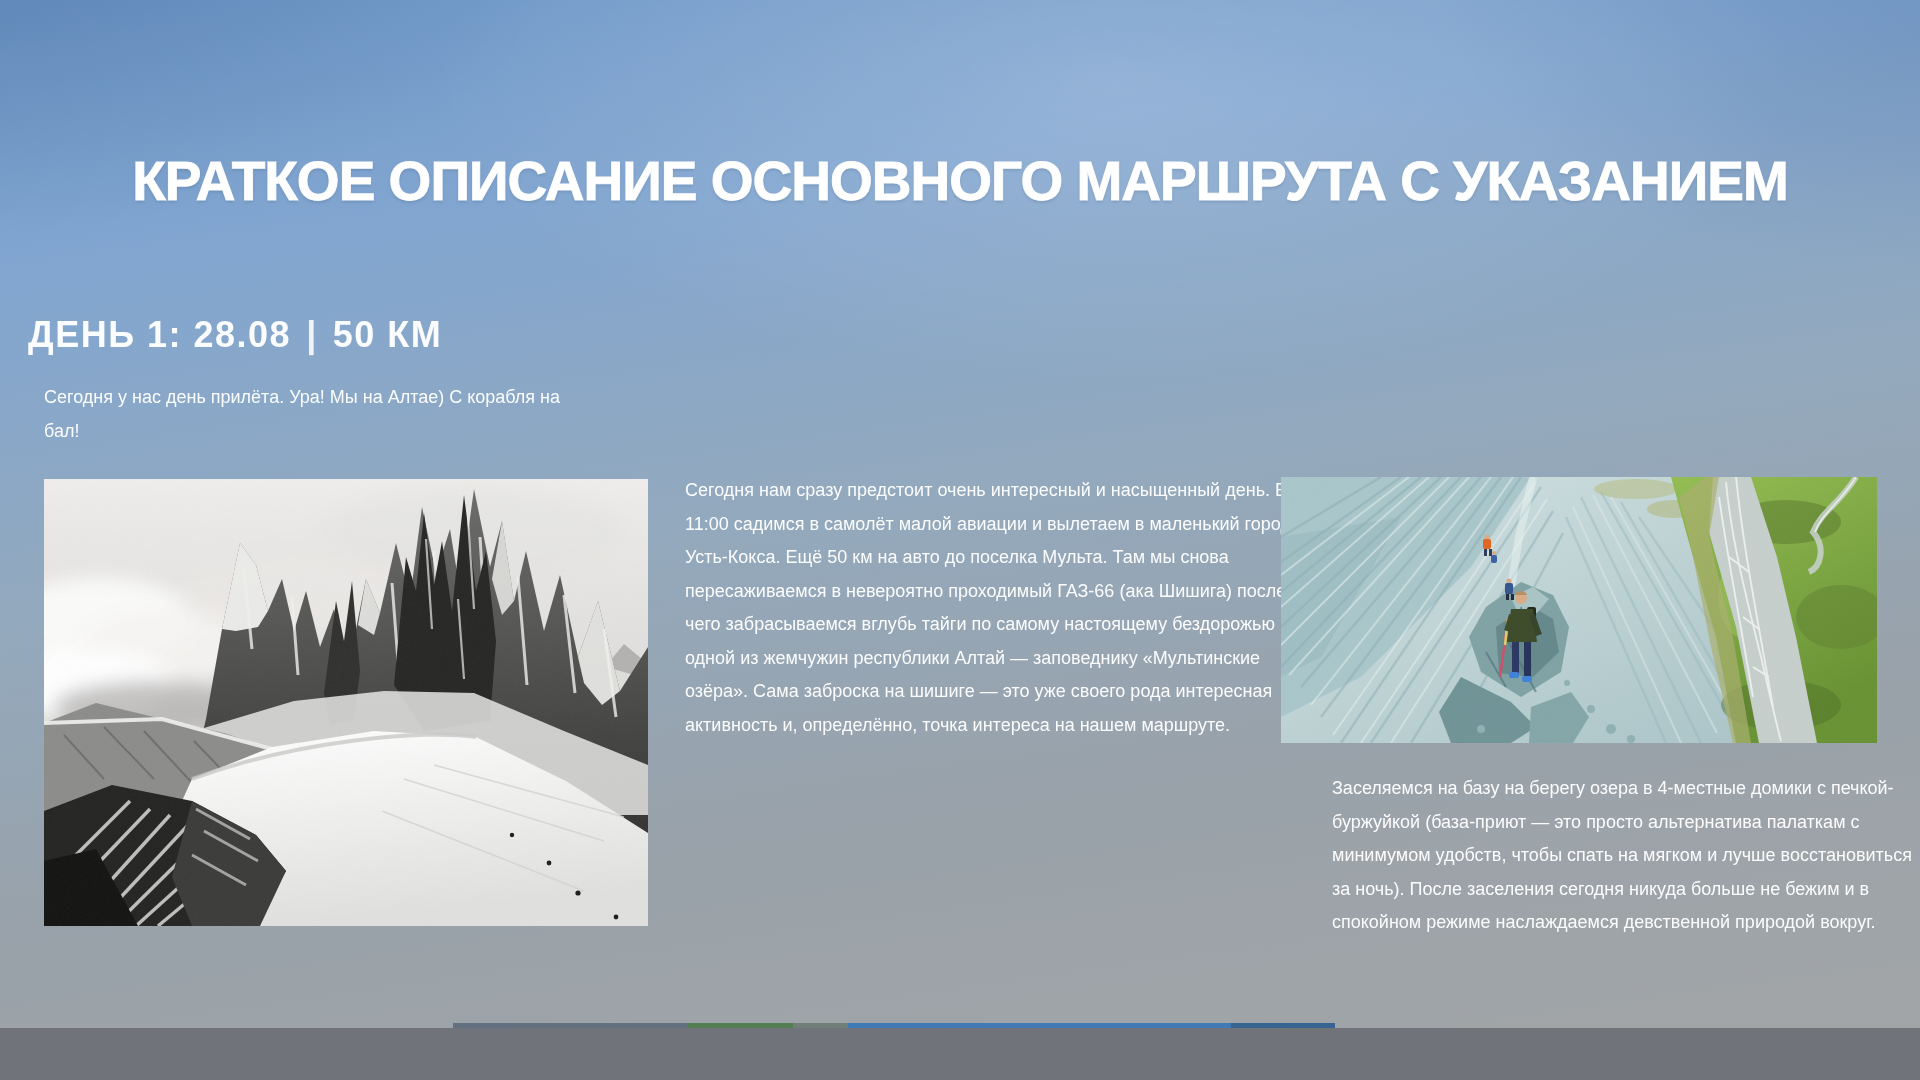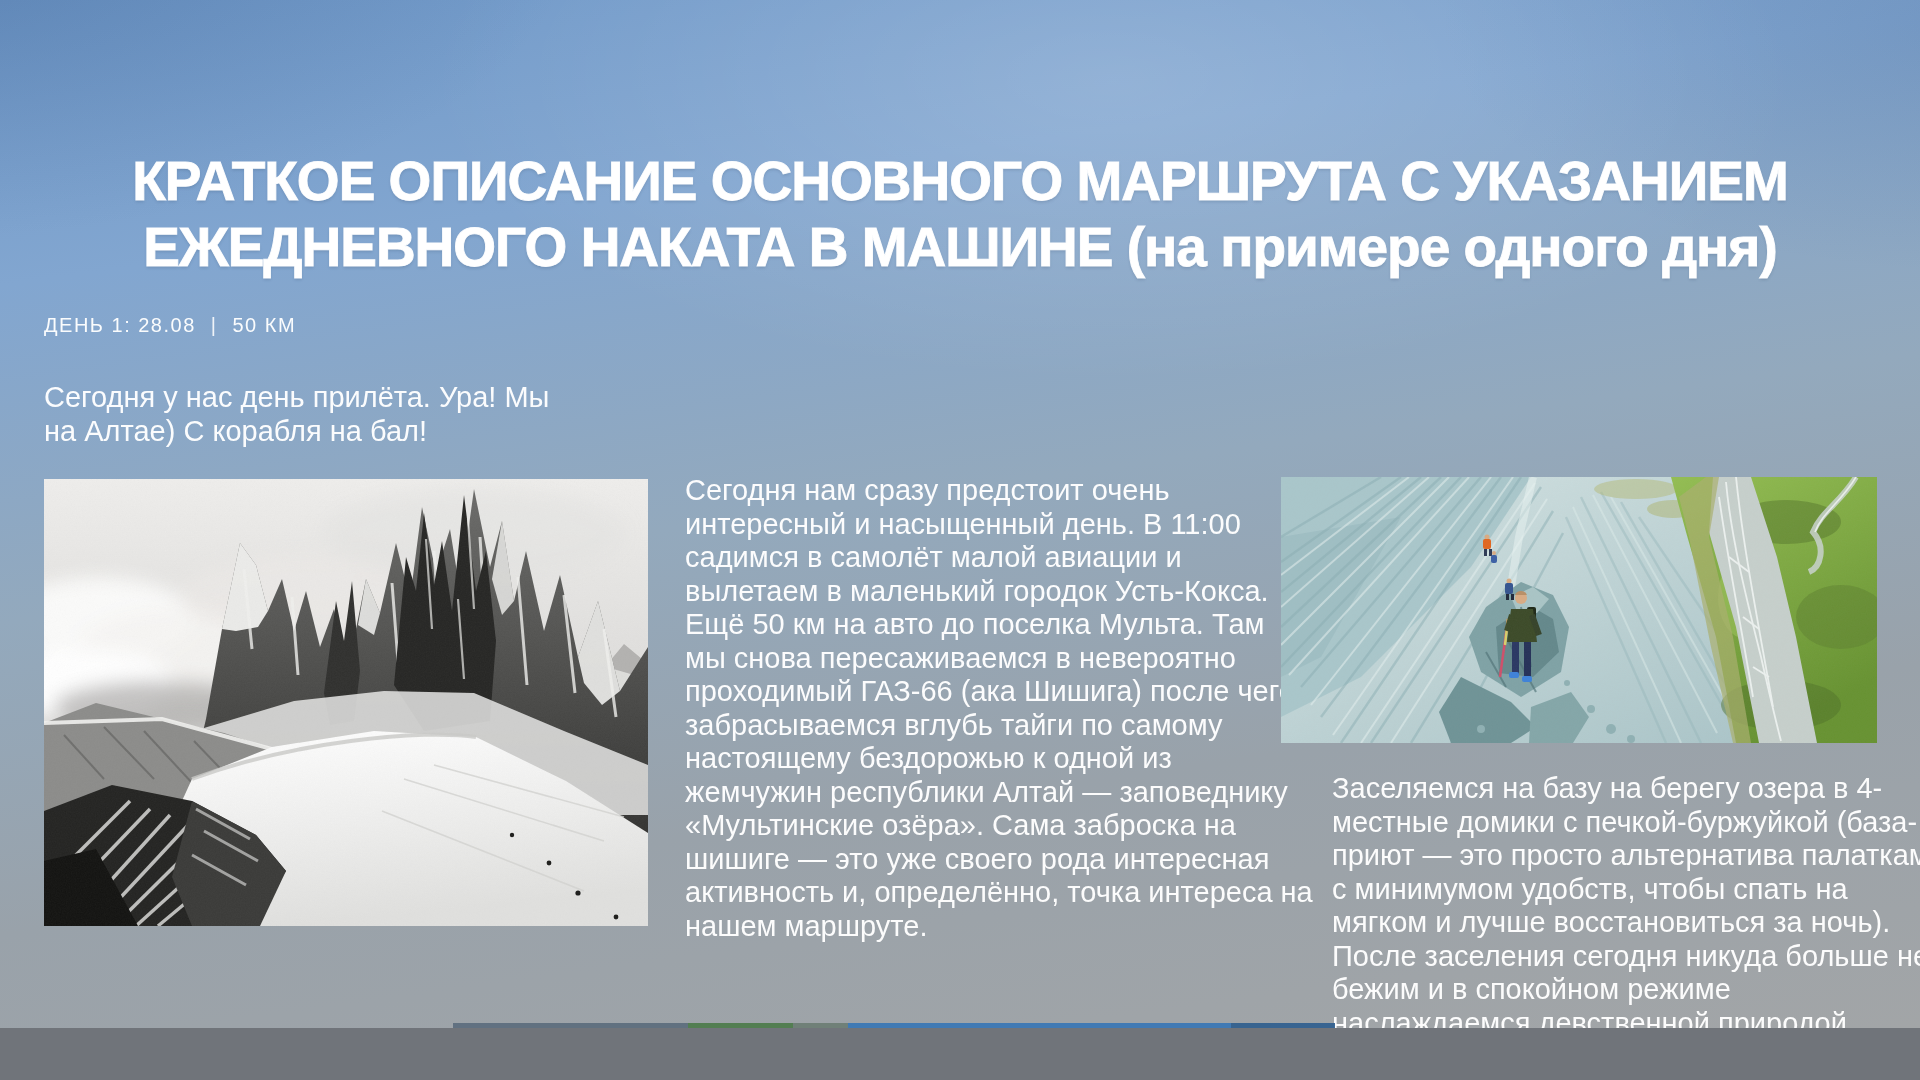--- a/index.html
+++ b/index.html
@@ -12,26 +12,26 @@
       radial-gradient(ellipse 900px 420px at 103% 2%, rgba(52,88,138,0.20), rgba(52,88,138,0) 60%),
       linear-gradient(172deg,#6f98c8 0%,#82a6d0 22%,#93a9bd 48%,#99a2aa 72%,#a2a5a7 100%);
   }
   .title-block{
     position:absolute;left:0;right:0;top:148px;text-align:center;
     font-size:55px;line-height:66px;font-weight:800;letter-spacing:-1px;
     color:#ffffff;-webkit-text-stroke:1px rgba(255,255,255,.9);
     text-shadow:0 2px 3px rgba(40,60,90,.18);
   }
   .day-label{
-    position:absolute;left:44px;top:314px;font-size:20px;letter-spacing:1.5px;
-    color:rgba(255,255,255,.96);font-weight:400;
+    position:absolute;left:28px;top:314px;font-size:36px;letter-spacing:1.5px;
+    color:rgba(255,255,255,.96);font-weight:700;
   }
   .day-label .sep{margin:0 15px;opacity:.9;}
   p{margin:0;}
-  .body-text{font-size:29px;line-height:33.5px;color:rgba(255,255,255,.97);font-weight:400;}
+  .body-text{font-size:18px;line-height:33.5px;color:rgba(255,255,255,.97);font-weight:400;}
   .intro{position:absolute;left:44px;top:381px;width:545px;}
   .col-middle{position:absolute;left:660px;top:474px;width:628px;margin-left:25px;}
   .col-right{position:absolute;left:1332px;top:772px;width:602px;}
   figure.photo{position:absolute;margin:0;padding:0;}
   .photo-left{left:44px;top:479px;width:604px;height:447px;}
   .photo-right{left:1281px;top:477px;width:596px;height:266px;}
   .photo svg{display:block;width:100%;height:100%;}
   .bottom-strip{position:absolute;left:453px;bottom:0;width:882px;height:5px;display:flex;opacity:.95;}
   .bottom-strip span{height:100%;}
   .seg1{width:235px;background:#5e6f7e;}
@@ -40,21 +40,20 @@
   .seg4{width:383px;background:#3c78b5;}
   .seg5{width:104px;background:#33618f;}
 </style>
 </head>
 <body>
 
 <div class="slide">
 
   <header class="title-block">
     <div>КРАТКОЕ ОПИСАНИЕ ОСНОВНОГО МАРШРУТА С УКАЗАНИЕМ</div>
-    <div>ЕЖЕДНЕВНОГО НАКАТА В МАШИНЕ (на примере одного дня)</div>
   </header>
 
   <div class="day-label">
     <span>ДЕНЬ 1: 28.08</span><span class="sep">|</span><span>50 КМ</span>
   </div>
 
   <p class="body-text intro">Сегодня у нас день прилёта. Ура! Мы на Алтае) С корабля на бал!</p>
 
   <figure class="photo photo-left">
     <svg viewBox="0 0 604 447" preserveAspectRatio="none" aria-hidden="true">

